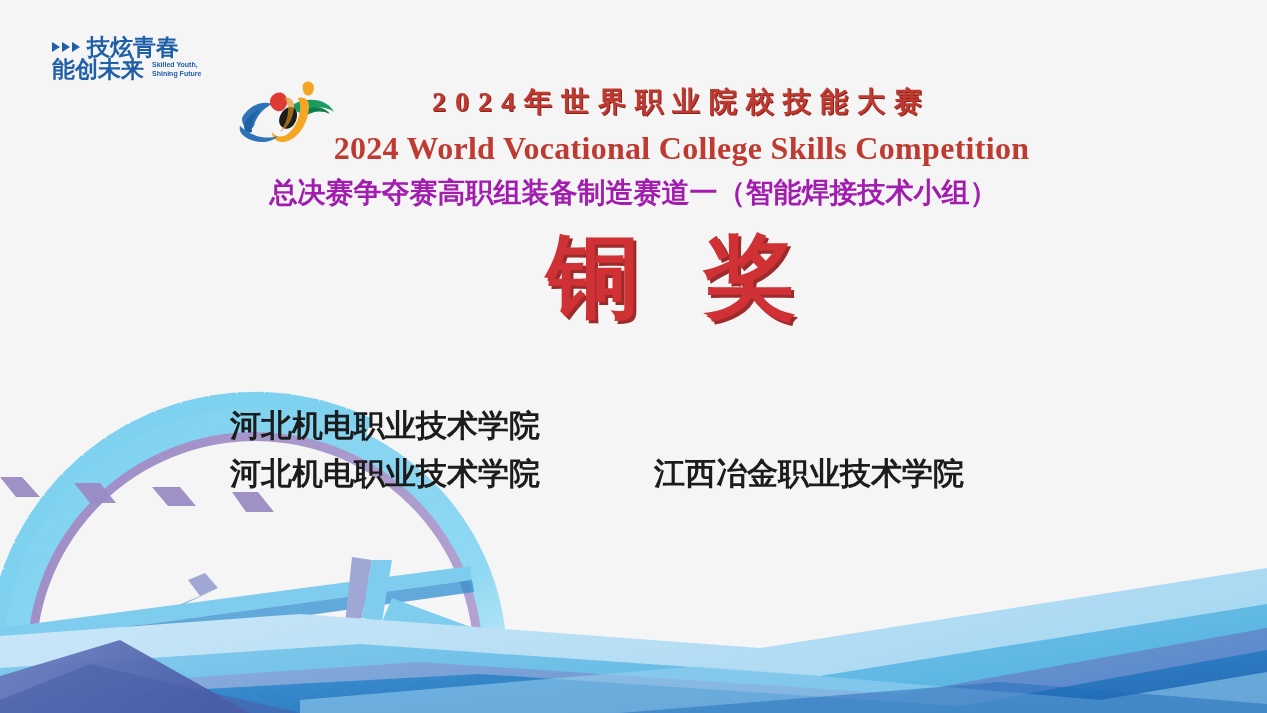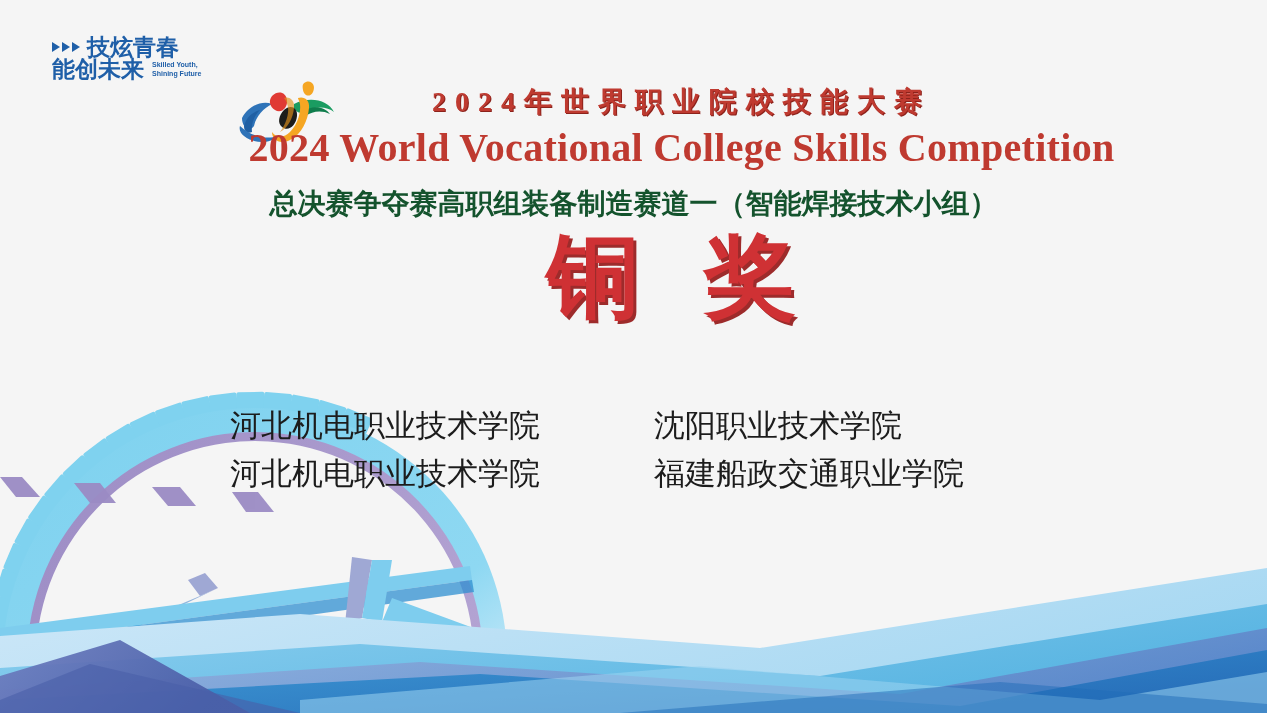--- a/index.html
+++ b/index.html
@@ -94,37 +94,37 @@
     font-weight: bold;
     color: #bf3a30;
     letter-spacing: 9px;
     line-height: 52px;
     padding-left: 96px;
     text-shadow: 1px 1px 0 #8c221b;
     white-space: nowrap;
   }
   #title-en {
     font-family: "Liberation Serif", "DejaVu Serif", serif;
-    font-size: 40px;
+    font-size: 32px;
     font-weight: bold;
     color: #bf3a30;
     letter-spacing: 0.3px;
     line-height: 36px;
     padding-left: 96px;
     margin-top: 2px;
     white-space: nowrap;
   }
   #title-track {
     font-family: "Liberation Serif", "DejaVu Serif", serif;
     font-size: 28px;
     font-weight: bold;
-    color: #14532d;
+    color: #a21caf;
     letter-spacing: 0px;
     line-height: 34px;
-    margin-top: 21px;
+    margin-top: 10px;
     white-space: nowrap;
   }
 
   
   #award {
     position: absolute;
     left: 0;
     top: 222px;
     width: 1267px;
     text-align: center;
@@ -146,21 +146,21 @@
     top: 404px;
     width: 800px;
   }
   .winner-row {
     display: flex;
     margin-bottom: 4px;
   }
   .winner-cell {
     font-family: "Liberation Sans", "DejaVu Sans", sans-serif;
     font-size: 31px;
-    font-weight: normal;
+    font-weight: bold;
     color: #1c1c1c;
     line-height: 44px;
     white-space: nowrap;
   }
   .winner-cell.col-1 { width: 424px; }
   .winner-cell.col-2 { width: 376px; }
 </style>
 </head>
 <body>
 
@@ -325,21 +325,20 @@
     <div id="title-main">2024年世界职业院校技能大赛</div>
     <div id="title-en">2024 World Vocational College Skills Competition</div>
     <div id="title-track">总决赛争夺赛高职组装备制造赛道一（智能焊接技术小组）</div>
   </div>
 
   <div id="award">铜 奖</div>
 
   <div id="winners">
     <div class="winner-row">
       <span class="winner-cell col-1">河北机电职业技术学院</span>
-      <span class="winner-cell col-2">沈阳职业技术学院</span>
     </div>
     <div class="winner-row">
       <span class="winner-cell col-1">河北机电职业技术学院</span>
-      <span class="winner-cell col-2">福建船政交通职业学院</span>
+      <span class="winner-cell col-2">江西冶金职业技术学院</span>
     </div>
   </div>
 
 </div>
 
 </body></html>

